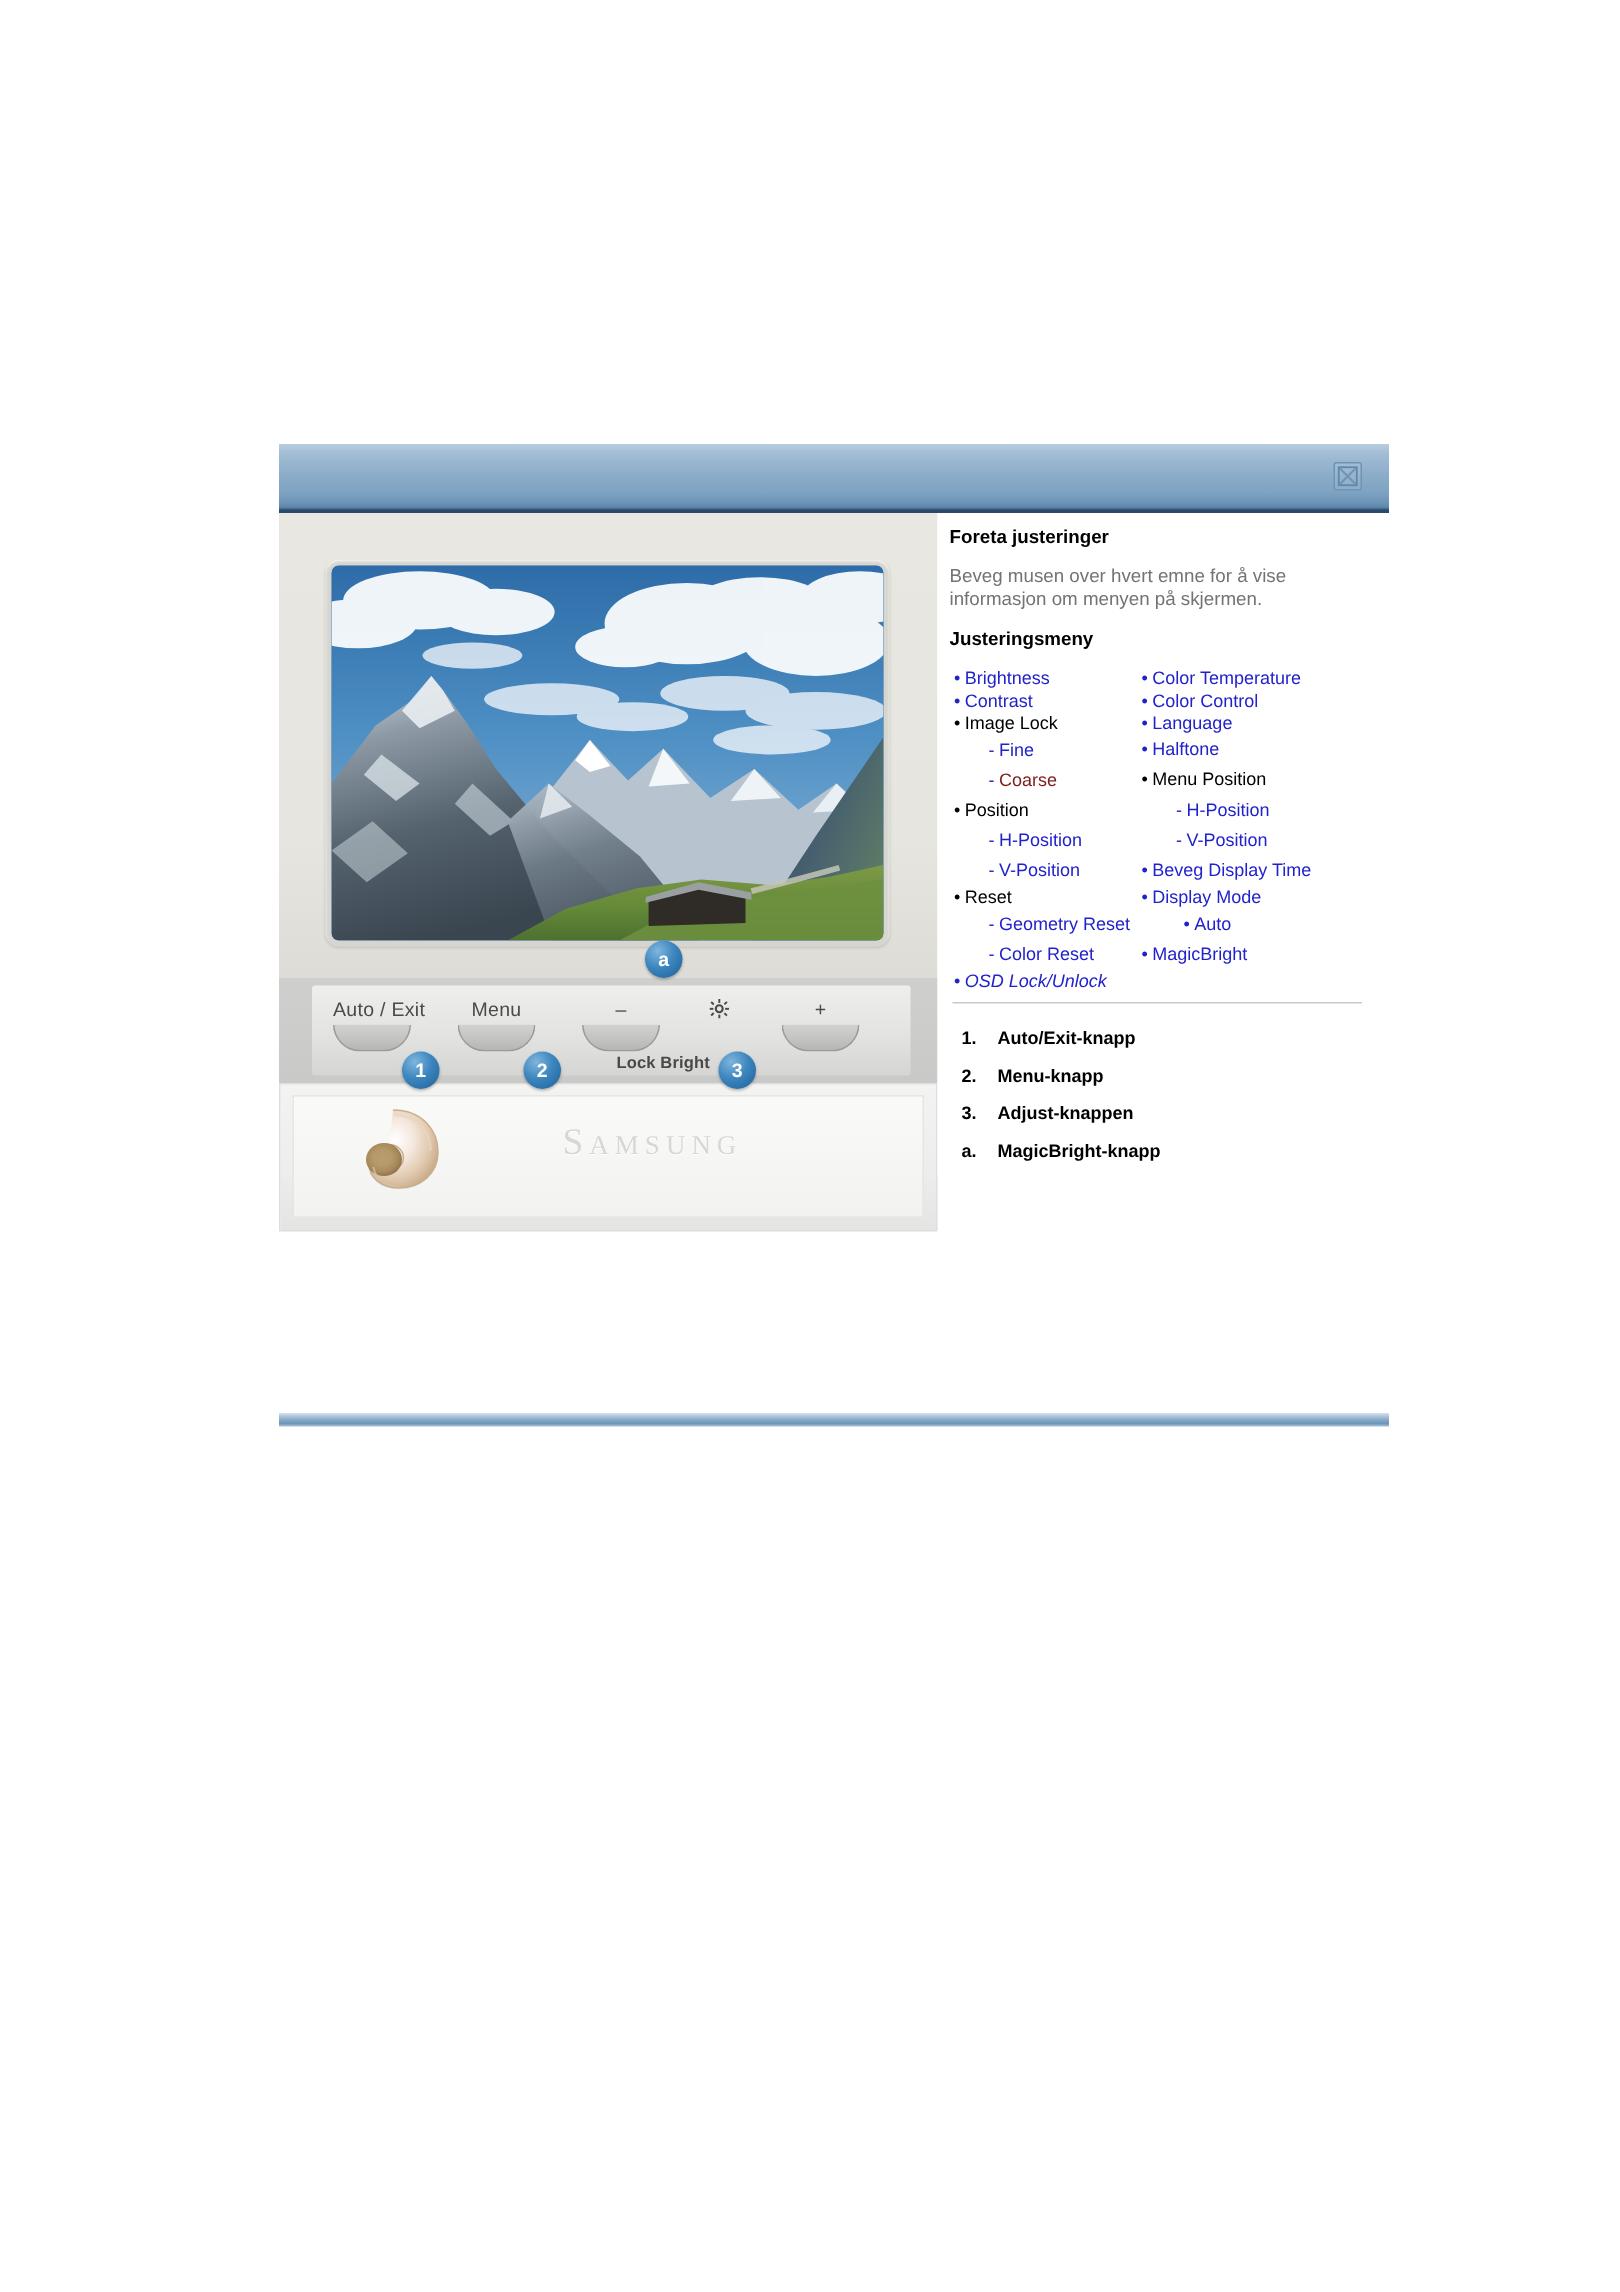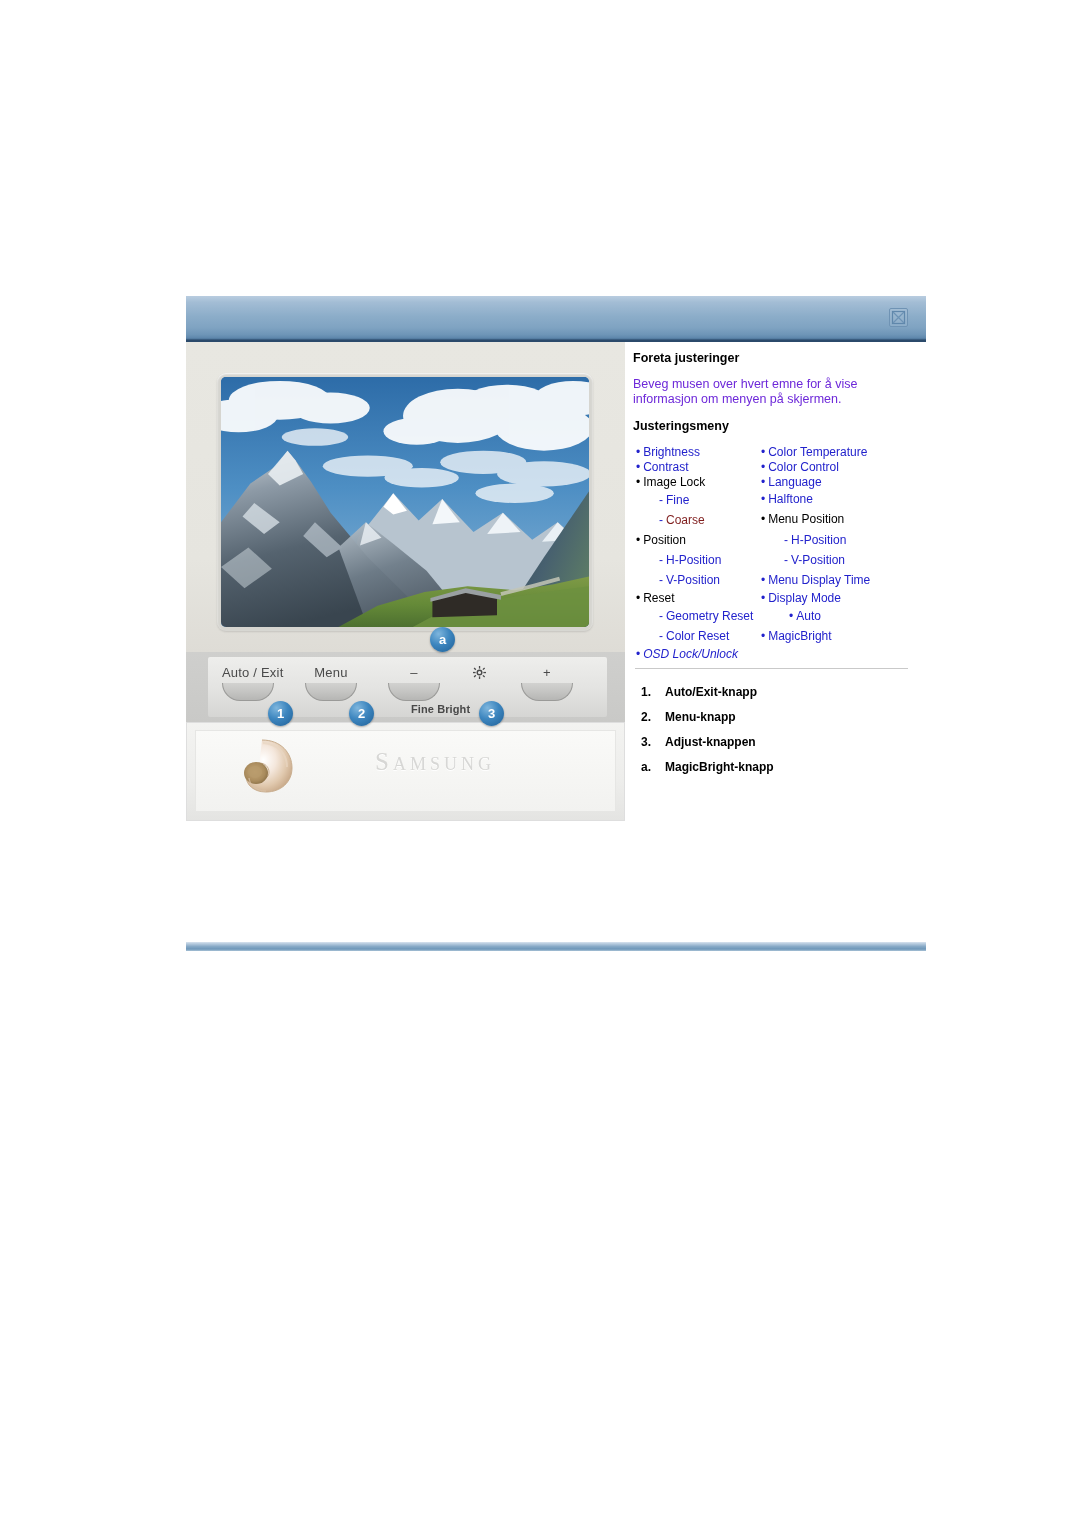--- a/index.html
+++ b/index.html
@@ -216,21 +216,21 @@
     background: #ffffff;
   }
   .panel-heading {
     font-size: 12.5px;
     font-weight: bold;
     color: #000000;
     margin: 1px 0 0;
   }
   .panel-para {
     font-size: 12.5px;
-    color: #6d28d9;
+    color: #737373;
     line-height: 15px;
     margin: 12px 0 0;
   }
   .panel-heading2 {
     font-size: 12.5px;
     font-weight: bold;
     color: #000000;
     margin: 12px 0 0;
   }
 
@@ -425,21 +425,21 @@
               </svg>
             </div>
             <div class="ctl-cap" style="visibility:hidden"></div>
           </div>
 
           <div class="ctl-btn" style="left:313px; top:8px;">
             <div class="ctl-label">+</div>
             <div class="ctl-cap"></div>
           </div>
 
-          <div id="magic-bright-text" style="left:203px; top:46px;">Fine Bright</div>
+          <div id="magic-bright-text" style="left:203px; top:46px;">Lock Bright</div>
         </div>
 
         <div class="badge" style="left:244px; top:-25px;">a</div>
         <div class="badge" style="left:82px; top:49px;">1</div>
         <div class="badge" style="left:163px; top:49px;">2</div>
         <div class="badge" style="left:293px; top:49px;">3</div>
       </div>
 
       <div id="lower-bezel">
         <div id="lower-bezel-inner"></div>
@@ -496,21 +496,21 @@
             <div class="menu-item" style="position: absolute; top: 202px;"><span class="bullet">•</span><span style="color: rgb(34, 34, 204); font-style: italic;">OSD Lock/Unlock</span></div>
           </div>
         <div class="menu-col" id="menu-col-right">
             <div class="menu-item" style="position: absolute; top: 0px;"><span class="bullet">•</span><span style="color: rgb(34, 34, 204);">Color Temperature</span></div>
             <div class="menu-item" style="position: absolute; top: 15px;"><span class="bullet">•</span><span style="color: rgb(34, 34, 204);">Color Control</span></div>
             <div class="menu-item" style="position: absolute; top: 30px;"><span class="bullet">•</span><span style="color: rgb(34, 34, 204);">Language</span></div>
             <div class="menu-item" style="position: absolute; top: 47px;"><span class="bullet">•</span><span style="color: rgb(34, 34, 204);">Halftone</span></div>
             <div class="menu-item plain" style="position: absolute; top: 67px;"><span class="bullet">•</span><span>Menu Position</span></div>
             <div class="menu-item sub" style="position: absolute; top: 88px;"><span class="bullet">-</span><span style="color: rgb(34, 34, 204);">H-Position</span></div>
             <div class="menu-item sub" style="position: absolute; top: 108px;"><span class="bullet">-</span><span style="color: rgb(34, 34, 204);">V-Position</span></div>
-            <div class="menu-item" style="position: absolute; top: 128px;"><span class="bullet">•</span><span style="color: rgb(34, 34, 204);">Menu Display Time</span></div>
+            <div class="menu-item" style="position: absolute; top: 128px;"><span class="bullet">•</span><span style="color: rgb(34, 34, 204);">Beveg Display Time</span></div>
             <div class="menu-item" style="position: absolute; top: 146px;"><span class="bullet">•</span><span style="color: rgb(34, 34, 204);">Display Mode</span></div>
             <div class="menu-item" style="position: absolute; top: 164px; margin-left: 28px;"><span class="bullet">•</span><span style="color: rgb(34, 34, 204);">Auto</span></div>
             <div class="menu-item" style="position: absolute; top: 184px;"><span class="bullet">•</span><span style="color: rgb(34, 34, 204);">MagicBright</span></div>
           </div>
       </div>
 
       <hr class="panel-rule">
 
       <div id="legend">
           <div class="legend-row">

